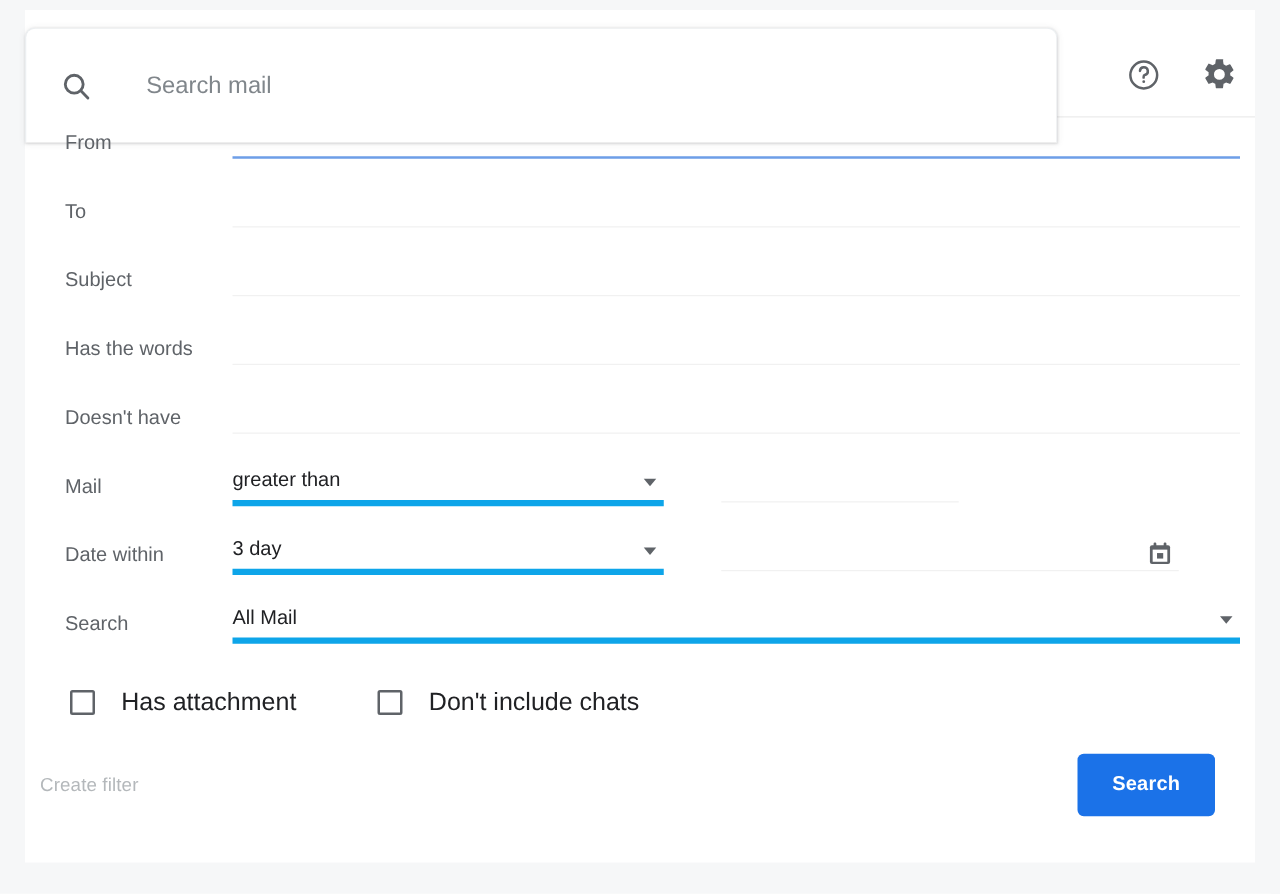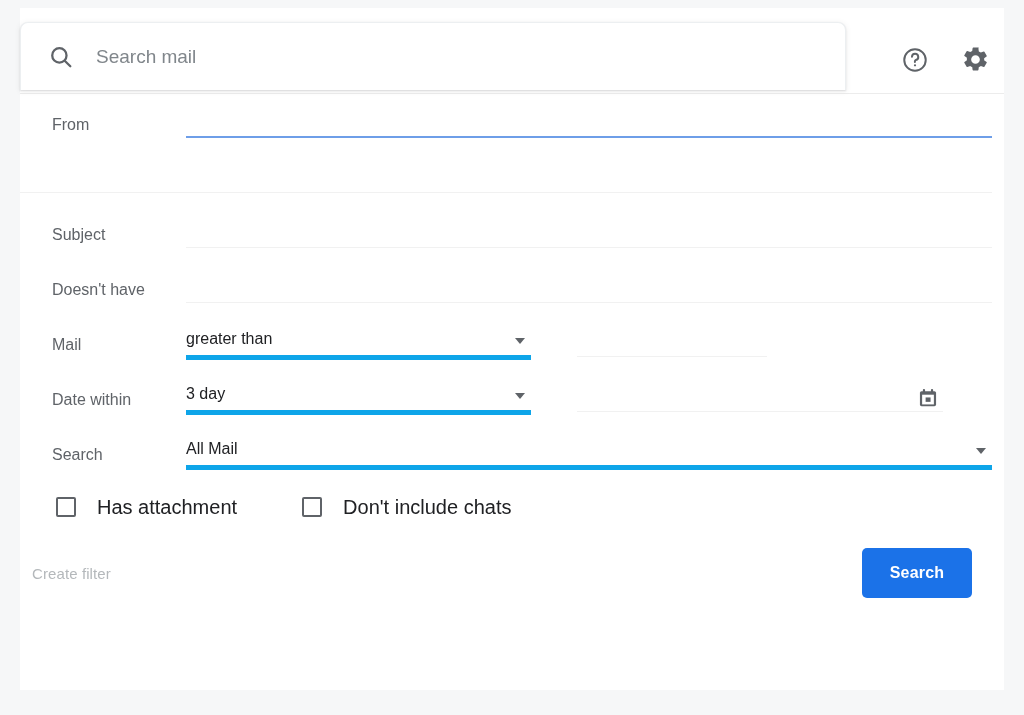--- a/index.html
+++ b/index.html
@@ -40,29 +40,30 @@
     height: 86px;
     border-bottom: 1px solid #ececec;
     box-sizing: border-box;
   }
 
   .search-box {
     position: absolute;
     left: 0px;
     top: 14px;
     width: 826px;
-    height: 68px;
+    height: 92px;
     background: #ffffff;
     border: 1px solid #eceff1;
     border-bottom: none;
     border-radius: 8px 8px 0 0;
     box-shadow: 0 1px 2px rgba(60,64,67,0.16), 0 1px 6px rgba(60,64,67,0.08);
     box-sizing: border-box;
     display: flex;
     align-items: center;
+    gap: 21px;
   }
 
   .search-icon {
     margin-left: 26px;
     width: 28px;
     height: 28px;
     display: flex;
     align-items: center;
     justify-content: center;
     flex: none;
@@ -107,21 +108,21 @@
   }
 
   
   .form {
     position: relative;
     padding: 0;
   }
 
   .row {
     display: flex;
-    align-items: center;
+    align-items: flex-start;
     height: 55px;
   }
   .row-label {
     width: 166px;
     flex: none;
     padding-left: 32px;
     box-sizing: border-box;
     font-size: 16px;
     color: #5f6368;
     line-height: 28px;
@@ -321,32 +322,39 @@
     <div class="form">
 
       <div class="row">
         <div class="row-label">From</div>
         <div class="row-fields">
           <input class="uline full focused" type="text" value="" style="">
         </div>
       </div>
 
       <div class="row">
+        <div class="row-label">To</div>
         <div class="row-fields">
           <input class="uline full" type="text" value="" style="">
         </div>
       </div>
 
       <div class="row">
         <div class="row-label">Subject</div>
         <div class="row-fields">
           <input class="uline full" type="text" value="" style="">
         </div>
       </div>
 
+      <div class="row">
+        <div class="row-label">Has the words</div>
+        <div class="row-fields">
+          <input class="uline full" type="text" value="" style="">
+        </div>
+      </div>
 
       <div class="row">
         <div class="row-label">Doesn't have</div>
         <div class="row-fields">
           <input class="uline full" type="text" value="" style="">
         </div>
       </div>
 
       <div class="row">
         <div class="row-label">Mail</div>

